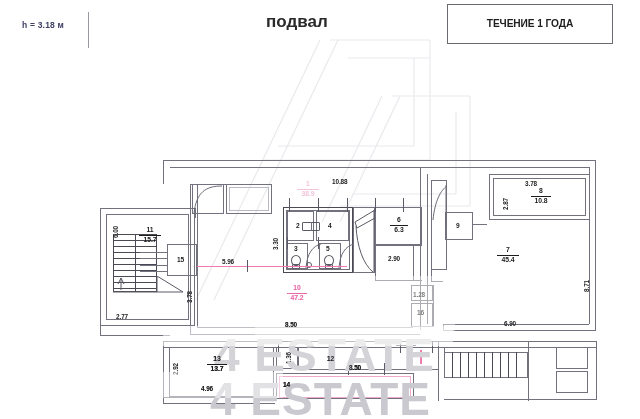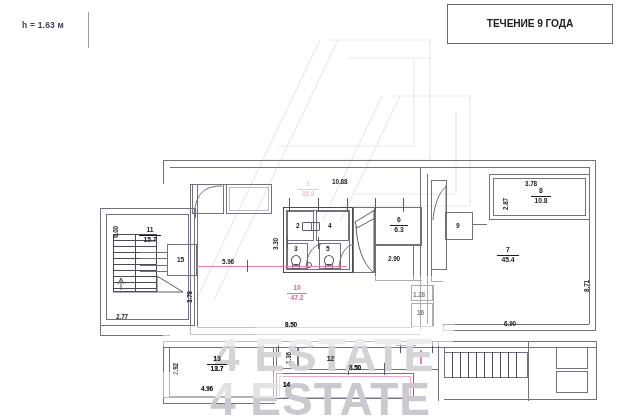--- a/index.html
+++ b/index.html
@@ -227,25 +227,26 @@
       <path d="M 392 96 L 470 96"></path>
       <path d="M 470 96 L 470 206"></path>
       <path d="M 456 112 L 456 194"></path>
       <path d="M 340 206 L 470 206"></path>
       <path d="M 352 194 L 456 194"></path>
     </g>
   </svg>
 
   <div class="left-rule"></div>
 
-  <div class="header-h">h = 1.63 м</div>
-
+  <div class="header-h">h = 3.18 м</div>
+
+  <div class="header-title">подвал</div>
 
   <div class="valid-box">
-    <div class="valid-line">ТЕЧЕНИЕ 9 ГОДА</div>
+    <div class="valid-line">ТЕЧЕНИЕ 1 ГОДА</div>
   </div>
 
   <div class="ln thin" style="left:163px;top:160px;width:433px;height:1px;"></div>
   <div class="ln thin" style="left:163px;top:160px;width:1px;height:24px;"></div>
   <div class="ln thin" style="left:595px;top:160px;width:1px;height:170px;"></div>
 
   <div class="ln thin" style="left:170px;top:167px;width:420px;height:1px;"></div>
   <div class="ln thin" style="left:589px;top:167px;width:1px;height:157px;"></div>
 
   <div class="rect thin" style="left:100px;top:208px;width:95px;height:118px;"></div>

